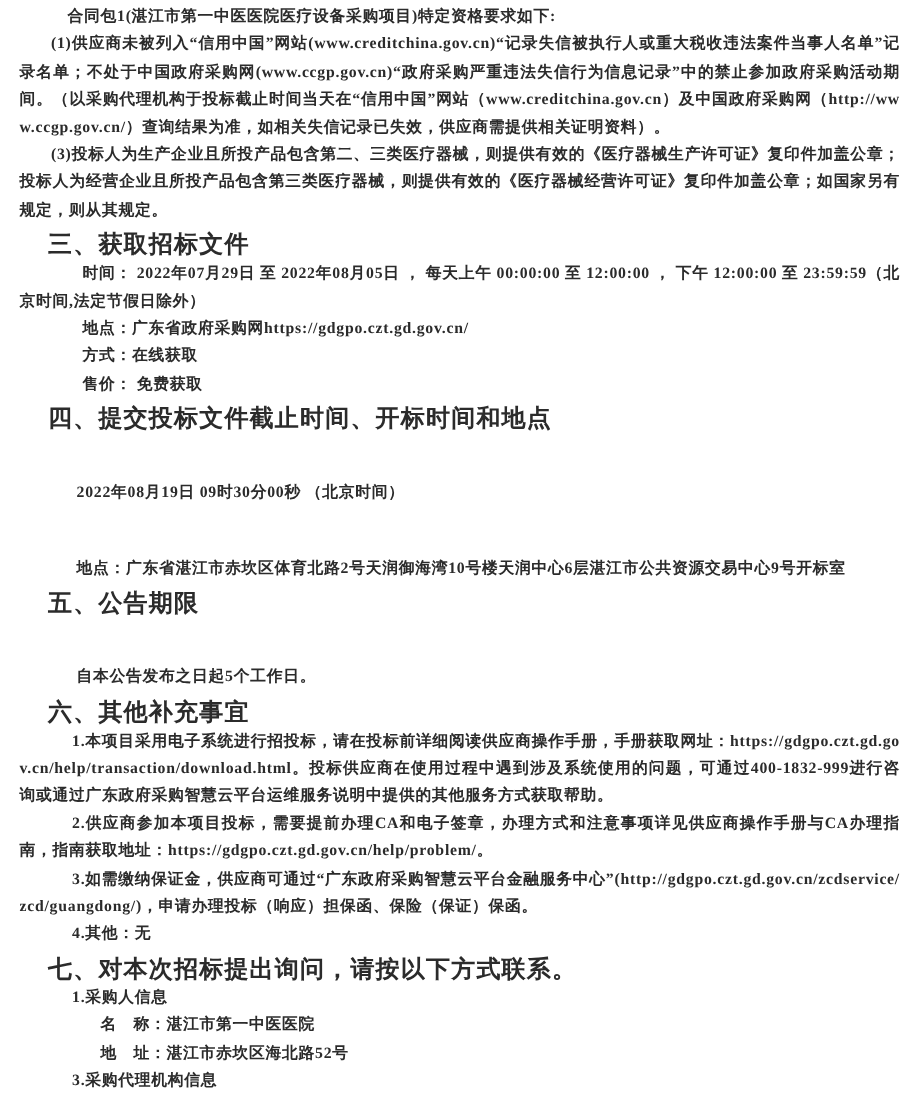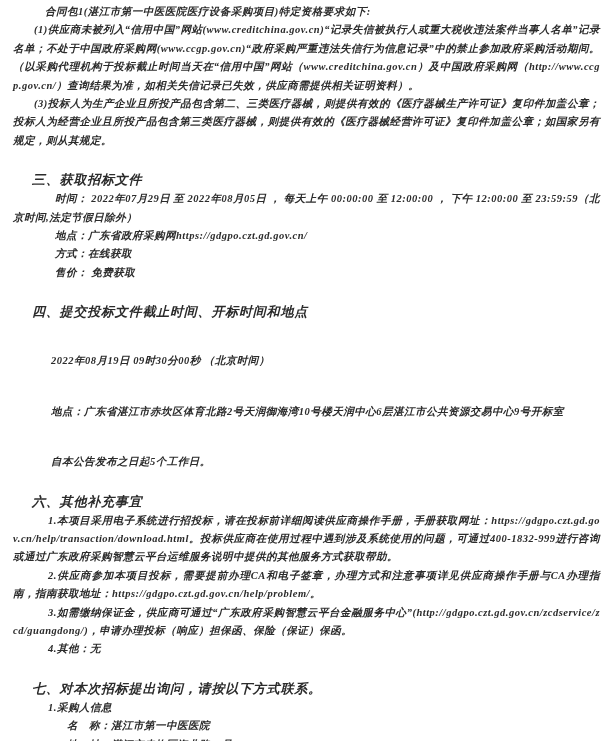--- a/index.html
+++ b/index.html
@@ -10,39 +10,38 @@
     background: #ffffff;
     color: #2b2b2b;
     font-family: "Liberation Serif", "DejaVu Serif", serif;
     font-weight: 700;
     overflow: hidden;
   }
   .page {
     width: 611px;
     height: 636px;
     padding: 3px 11px 0 13px;
-    font-style: italic;
   }
   .para {
     margin: 0;
     font-size: 10.5px;
     line-height: 18.4px;
     letter-spacing: 0.5px;
     text-align: justify;
     word-break: break-all;
   }
   
   .intro-line { text-indent: 32px; }
   
   .q-item { text-indent: 21px; }
   
   .sec-title {
-    margin: 22px 0 2px 0;
+    margin: 6px 0 2px 0;
     padding-left: 19px;
-    font-size: 13px;
+    font-size: 16px;
     line-height: 16px;
     letter-spacing: 0.8px;
     font-weight: 700;
   }
   
   .detail  { text-indent: 42px; }
   
   .detail2 { text-indent: 38px; margin-top: 32px; }
   
   .sub-item { text-indent: 35px; }
@@ -66,20 +65,21 @@
     <p class="para detail">售价：  免费获取</p>
   </div>
 
   <div>
     <h3 class="sec-title">四、提交投标文件截止时间、开标时间和地点</h3>
     <p class="para detail2">2022年08月19日 09时30分00秒 （北京时间）</p>
     <p class="para detail2">地点：广东省湛江市赤坎区体育北路2号天润御海湾10号楼天润中心6层湛江市公共资源交易中心9号开标室</p>
   </div>
 
   <div>
+    <h3 class="sec-title">五、公告期限</h3>
     <p class="para detail2">自本公告发布之日起5个工作日。</p>
   </div>
 
   <div>
     <h3 class="sec-title">六、其他补充事宜</h3>
     <p class="para sub-item">1.本项目采用电子系统进行招投标，请在投标前详细阅读供应商操作手册，手册获取网址：https://gdgpo.czt.gd.gov.cn/help/transaction/download.html。投标供应商在使用过程中遇到涉及系统使用的问题，可通过400-1832-999进行咨询或通过广东政府采购智慧云平台运维服务说明中提供的其他服务方式获取帮助。</p>
     <p class="para sub-item">2.供应商参加本项目投标，需要提前办理CA和电子签章，办理方式和注意事项详见供应商操作手册与CA办理指南，指南获取地址：https://gdgpo.czt.gd.gov.cn/help/problem/。</p>
     <p class="para sub-item">3.如需缴纳保证金，供应商可通过“广东政府采购智慧云平台金融服务中心”(http://gdgpo.czt.gd.gov.cn/zcdservice/zcd/guangdong/)，申请办理投标（响应）担保函、保险（保证）保函。</p>
     <p class="para sub-item">4.其他：无</p>
   </div>

